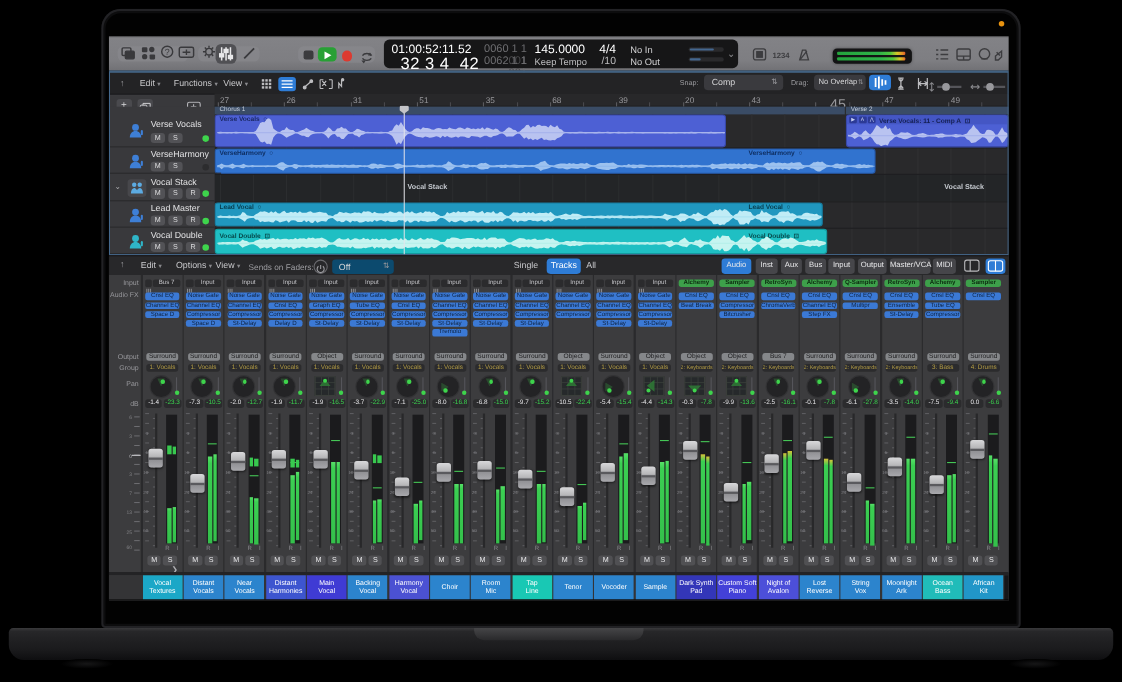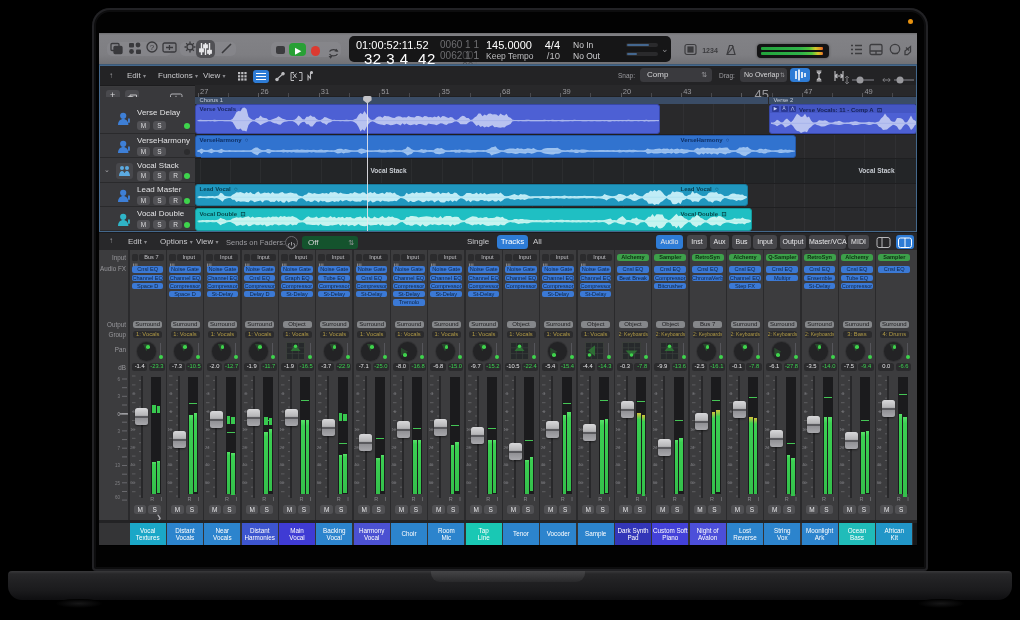--- a/index.html
+++ b/index.html
@@ -323,21 +323,21 @@
     </div>
     <div class="ab" style="left:0.0px;top:64.0px;width:95.5px;height:134.5px;background:#39393c">
       <div class="ab" style="left:0;top:6.4px;width:95.5px;height:30.8px;border-bottom:1px solid #2a2a2c">
         <svg class="ab" style="left:17px;top:8px" width="16" height="15">
           <g fill="#3e7fd6">
             <circle cx="7.2" cy="4.8" r="3.1"></circle>
             <path d="M2 14c0-3.7 2.3-6 5.2-6s5.2 2.3 5.2 6z"></path>
             <rect x="12" y="7.2" width="1.9" height="4.8" rx="1"></rect>
           </g>
         </svg>
-        <div class="ab" style="left:38px;top:5.0px;color:#e2e2e4;font-size:8px;white-space:nowrap">Verse Delay</div>
+        <div class="ab" style="left:38px;top:5.0px;color:#e2e2e4;font-size:8px;white-space:nowrap">Verse Vocals</div>
         <div class="ab" style="left:38px;top:17.5px;width:13px;height:9.5px;background:#525256;border-radius:3px;color:#dcdcde;font-size:6.5px;line-height:9.5px;text-align:center">M</div>
         <div class="ab" style="left:54px;top:17.5px;width:13px;height:9.5px;background:#525256;border-radius:3px;color:#dcdcde;font-size:6.5px;line-height:9.5px;text-align:center">S</div>
         <div class="ab" style="left:84.5px;top:19.5px;width:6px;height:6px;border-radius:50%;background:#3ed44c"></div>
       </div>
       <div class="ab" style="left:0;top:37.2px;width:102px;height:24.2px;border-bottom:1px solid #2a2a2c">
         <svg class="ab" style="left:17px;top:5px" width="16" height="15">
           <g fill="#3e7fd6">
             <circle cx="7.2" cy="4.8" r="3.1"></circle>
             <path d="M2 14c0-3.7 2.3-6 5.2-6s5.2 2.3 5.2 6z"></path>
             <rect x="12" y="7.2" width="1.9" height="4.8" rx="1"></rect>
@@ -396,21 +396,21 @@
     <div class="ab" style="left:0.0px;top:31.5px;width:818.0px;height:167.8px;border:1.5px solid #44688c;pointer-events:none"></div>
     <div class="ab" style="left:0.0px;top:199.3px;width:818.0px;height:17.5px;background:#28282a;border-top:1px solid #1a1a1c">
       <div class="ab" style="left:10px;top:3px;color:#9a9a9e;font-size:8px">↑</div>
       <div class="ab" style="left:29px;top:4px;color:#c9c9cc;font-size:8px">Edit <span style="color:#8a8a8e;font-size:6px">▾</span></div>
       <div class="ab" style="left:61px;top:4px;color:#c9c9cc;font-size:8px">Options <span style="color:#8a8a8e;font-size:6px">▾</span></div>
       <div class="ab" style="left:97px;top:4px;color:#c9c9cc;font-size:8px">View <span style="color:#8a8a8e;font-size:6px">▾</span></div>
       <div class="ab" style="left:127px;top:4.5px;color:#9c9ca0;font-size:7.5px">Sends on Faders:</div>
       <div class="ab" style="left:186px;top:2.5px;width:13px;height:13px;border:1px solid #6a6a6e;border-radius:50%"><svg width="11" height="11">
           <path d="M5.5 2v3.5M3.5 3a3.2 3.2 0 1 0 4 0" stroke="#9c9ca0" fill="none"></path>
         </svg></div>
-      <div class="ab" style="left:203px;top:2.5px;width:56px;height:13px;background:#14532d;border-radius:3px;color:#d6d6d8;font-size:8px;line-height:13px"><span style="margin-left:6px">Off</span><span style="position:absolute;right:4px;color:#98989c;font-size:7px">⇅</span></div>
+      <div class="ab" style="left:203px;top:2.5px;width:56px;height:13px;background:#0c4a6e;border-radius:3px;color:#d6d6d8;font-size:8px;line-height:13px"><span style="margin-left:6px">Off</span><span style="position:absolute;right:4px;color:#98989c;font-size:7px">⇅</span></div>
       <div class="ab" style="left:368px;top:4px;color:#c9c9cc;font-size:8px">Single</div>
       <div class="ab" style="left:398px;top:2px;width:31px;height:13.5px;background:#2e7cd6;border-radius:3.5px;color:#fff;font-size:8px;line-height:13.5px;text-align:center">Tracks</div>
       <div class="ab" style="left:434px;top:4px;color:#c9c9cc;font-size:8px">All</div>
       <div class="ab" style="left:557px;top:2px;width:27px;height:13.5px;background:#2e7cd6;border-radius:3px;color:#e8e8ea;font-size:7px;line-height:13.5px;text-align:center">Audio</div>
       <div class="ab" style="left:588px;top:2px;width:20px;height:13.5px;background:#46464a;border-radius:3px;color:#e8e8ea;font-size:7px;line-height:13.5px;text-align:center">Inst</div>
       <div class="ab" style="left:611px;top:2px;width:19px;height:13.5px;background:#46464a;border-radius:3px;color:#e8e8ea;font-size:7px;line-height:13.5px;text-align:center">Aux</div>
       <div class="ab" style="left:633px;top:2px;width:19px;height:13.5px;background:#46464a;border-radius:3px;color:#e8e8ea;font-size:7px;line-height:13.5px;text-align:center">Bus</div>
       <div class="ab" style="left:654px;top:2px;width:24px;height:13.5px;background:#46464a;border-radius:3px;color:#e8e8ea;font-size:7px;line-height:13.5px;text-align:center">Input</div>
       <div class="ab" style="left:681px;top:2px;width:26px;height:13.5px;background:#46464a;border-radius:3px;color:#e8e8ea;font-size:7px;line-height:13.5px;text-align:center">Output</div>
       <div class="ab" style="left:710px;top:2px;width:37px;height:13.5px;background:#46464a;border-radius:3px;color:#e8e8ea;font-size:7px;line-height:13.5px;text-align:center">Master/VCA</div>

